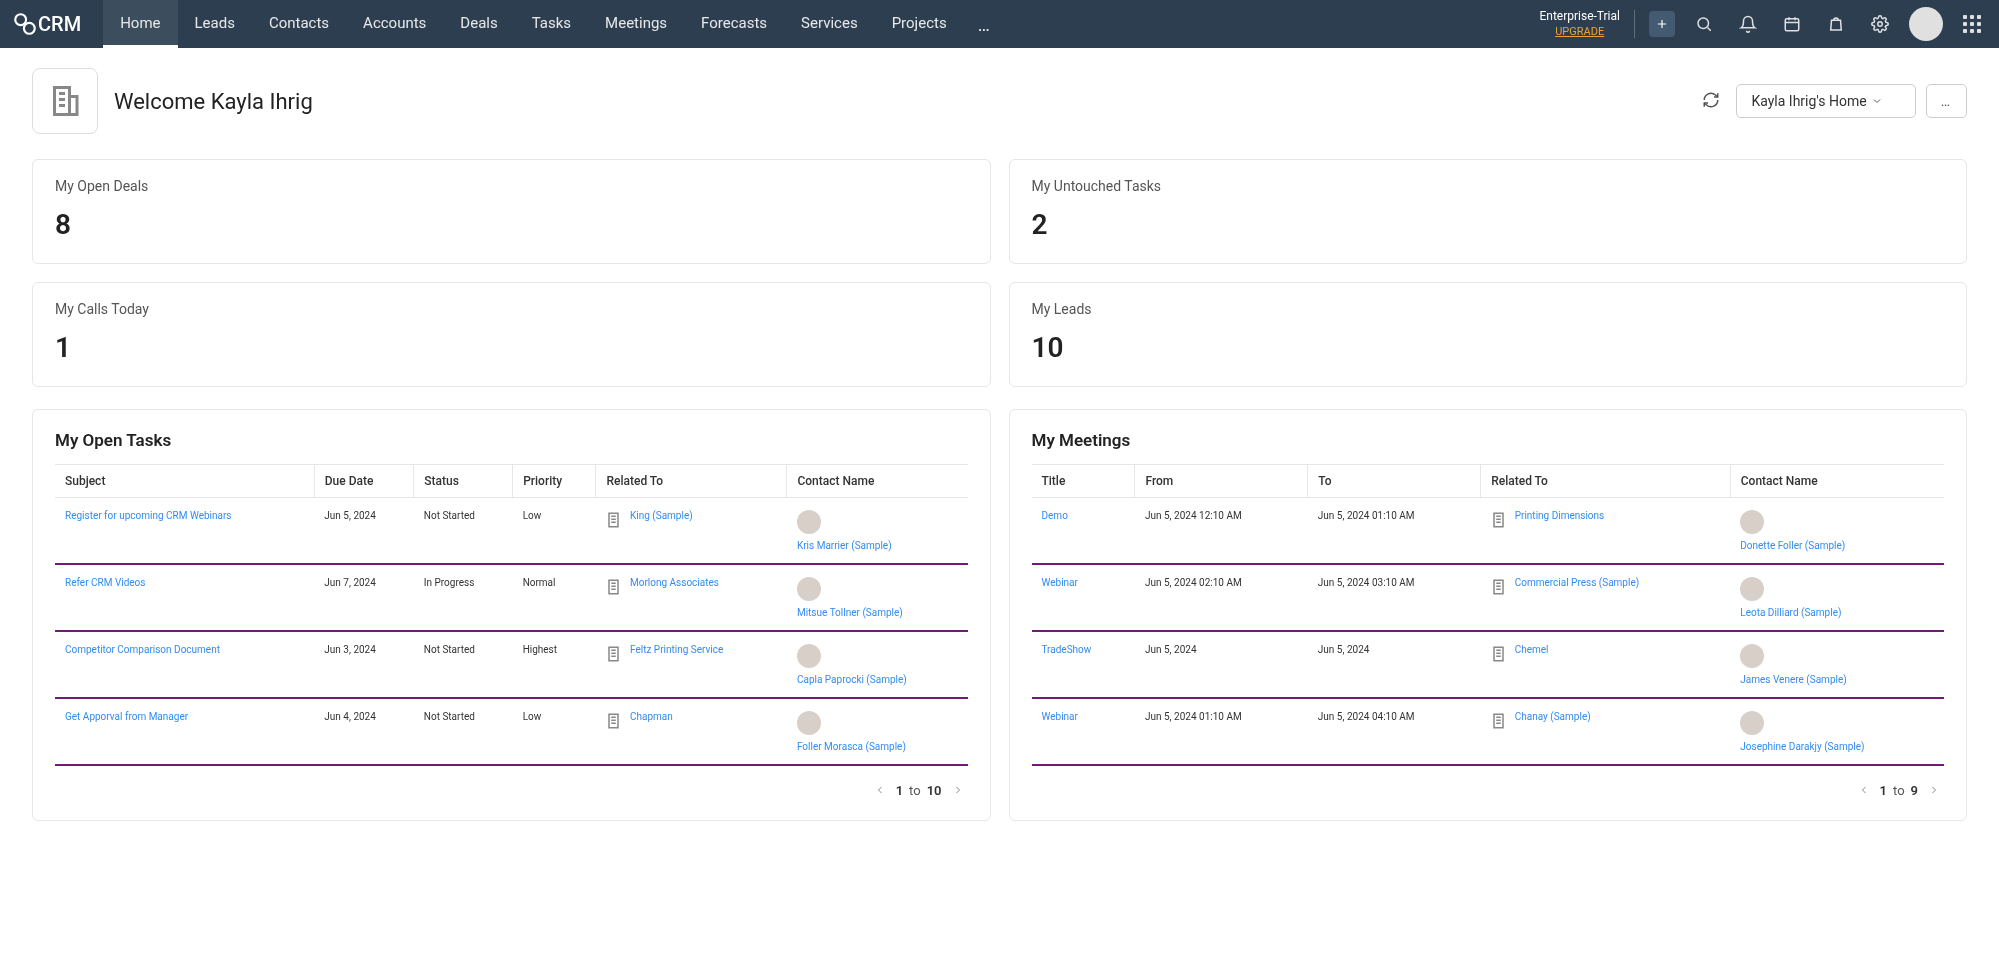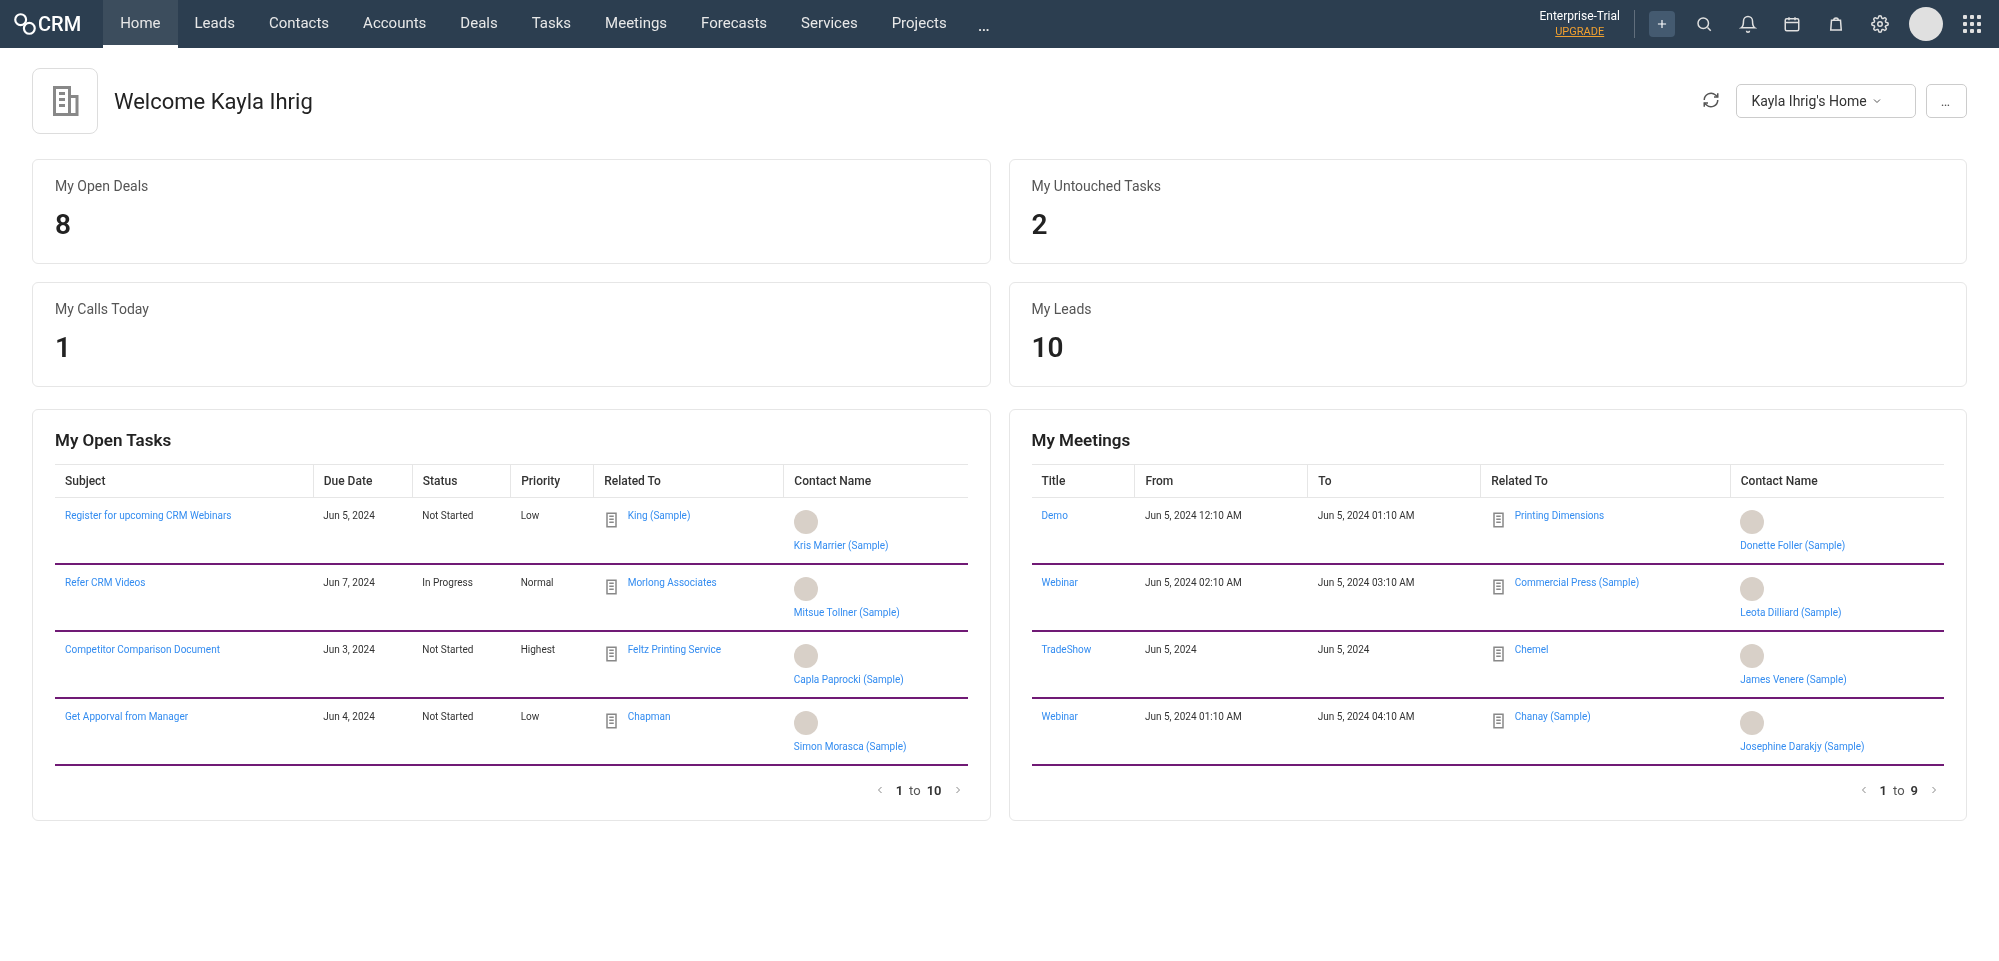--- a/index.html
+++ b/index.html
@@ -304,21 +304,21 @@
                   <path d="M7 7h6M7 11h6M7 15h6"></path>
                 </svg>
                 <span class="link">Chapman</span>
               </div>
             </td>
             <td>
               <div class="contact-cell">
                 <div class="contact-head">
                   <div class="mini-avatar"></div>
                 </div>
-                <span class="link">Simon Morasca (Sample)</span>
+                <span class="link">Foller Morasca (Sample)</span>
               </div>
             </td>
           </tr>
         </tbody>
     </table>
     <div class="pager">
       <button class="pg-btn">
           <svg width="12" height="12" viewBox="0 0 24 24" fill="none" stroke="currentColor" stroke-width="2">
             <path d="m15 18-6-6 6-6"></path>
           </svg>

